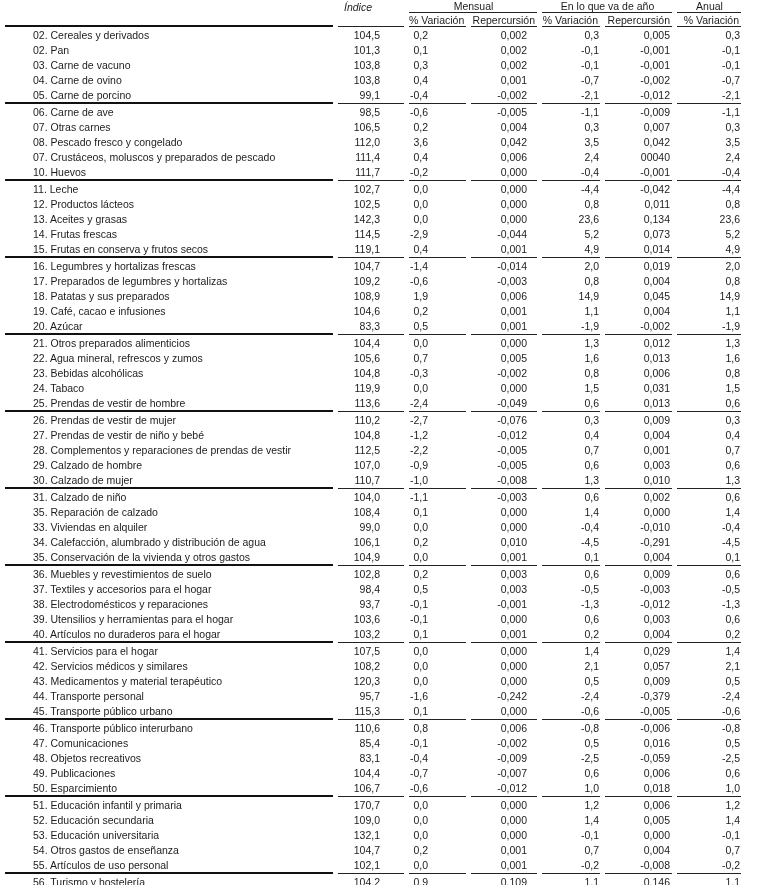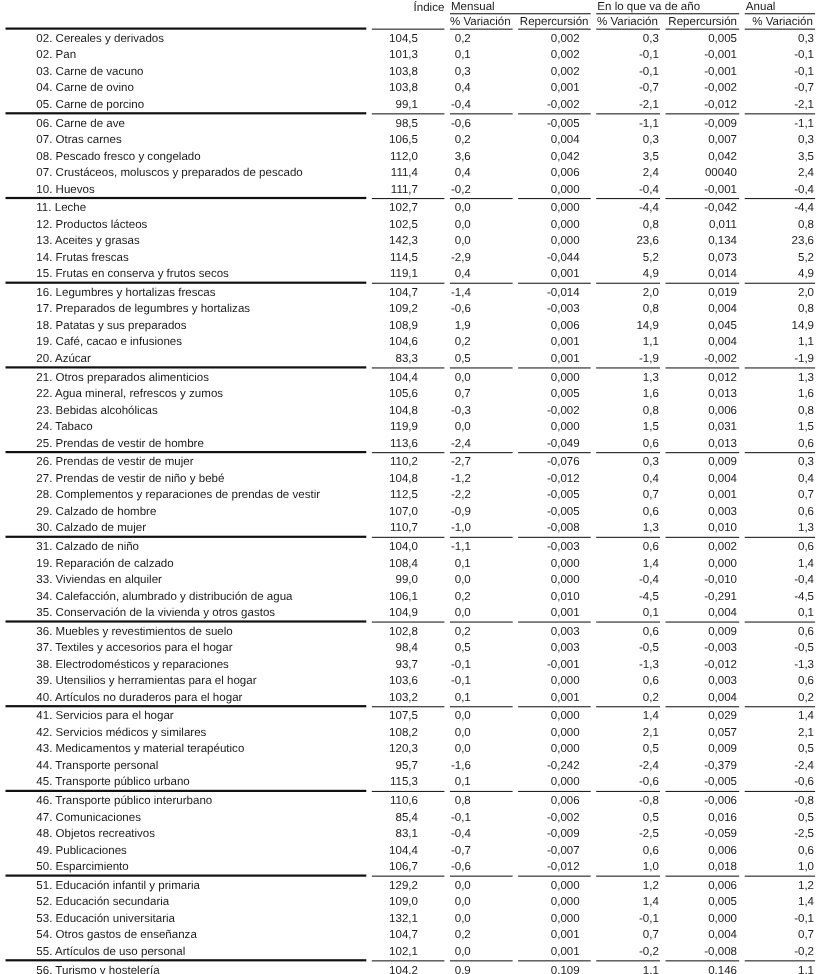--- a/index.html
+++ b/index.html
@@ -28,22 +28,22 @@
     vertical-align: middle;
   }
   thead th { vertical-align: bottom; }
   tr.h1 th { height: 12px; }
   tr.h2 th { height: 13px; }
   tbody td { height: 15px; }
 
   
   .lbl  { text-align: left;  padding-left: 28px; }
   .num  { text-align: right; }
-  th.th-indice { text-align: right; vertical-align: top; padding-left: 6px; padding-top: 1px; }
-  th.grp { text-align: left; padding-left: 1px; border-bottom: 1.5px solid #222; }
+  th.th-indice { text-align: left; vertical-align: top; padding-left: 6px; padding-top: 1px; font-style: italic; }
+  th.grp { text-align: center; padding-left: 1px; border-bottom: 1.5px solid #222; }
   th.sub { text-align: right; padding-right: 2px; border-bottom: 1.5px solid #222; }
   th.th-label { border-bottom: 2px solid #111; }
   th.th-indice { border-bottom: 1.5px solid #222; }
 
   
   td.c-ind { padding-right: 24px; }
   td.c-mv  { padding-right: 38px; }
   td.c-mr  { padding-right: 10px; }
   td.c-yv  { padding-right: 1px; }
   td.c-yr  { padding-right: 2px; }
@@ -356,21 +356,21 @@
       <tr>
     <td class="lbl">31. Calzado de niño</td>
     <td class="num c-ind">104,0</td>
     <td class="num c-mv">-1,1</td>
     <td class="num c-mr">-0,003</td>
     <td class="num c-yv">0,6</td>
     <td class="num c-yr">0,002</td>
     <td class="num c-av">0,6</td>
   </tr>
       <tr>
-    <td class="lbl">19. Reparación de calzado</td>
+    <td class="lbl">35. Reparación de calzado</td>
     <td class="num c-ind">108,4</td>
     <td class="num c-mv">0,1</td>
     <td class="num c-mr">0,000</td>
     <td class="num c-yv">1,4</td>
     <td class="num c-yr">0,000</td>
     <td class="num c-av">1,4</td>
   </tr>
       <tr>
     <td class="lbl">33. Viviendas en alquiler</td>
     <td class="num c-ind">99,0</td>
@@ -528,21 +528,21 @@
     <td class="lbl">50. Esparcimiento</td>
     <td class="num c-ind">106,7</td>
     <td class="num c-mv">-0,6</td>
     <td class="num c-mr">-0,012</td>
     <td class="num c-yv">1,0</td>
     <td class="num c-yr">0,018</td>
     <td class="num c-av">1,0</td>
   </tr>
       <tr>
     <td class="lbl">51. Educación infantil y primaria</td>
-    <td class="num c-ind">129,2</td>
+    <td class="num c-ind">170,7</td>
     <td class="num c-mv">0,0</td>
     <td class="num c-mr">0,000</td>
     <td class="num c-yv">1,2</td>
     <td class="num c-yr">0,006</td>
     <td class="num c-av">1,2</td>
   </tr>
       <tr>
     <td class="lbl">52. Educación secundaria</td>
     <td class="num c-ind">109,0</td>
     <td class="num c-mv">0,0</td>

